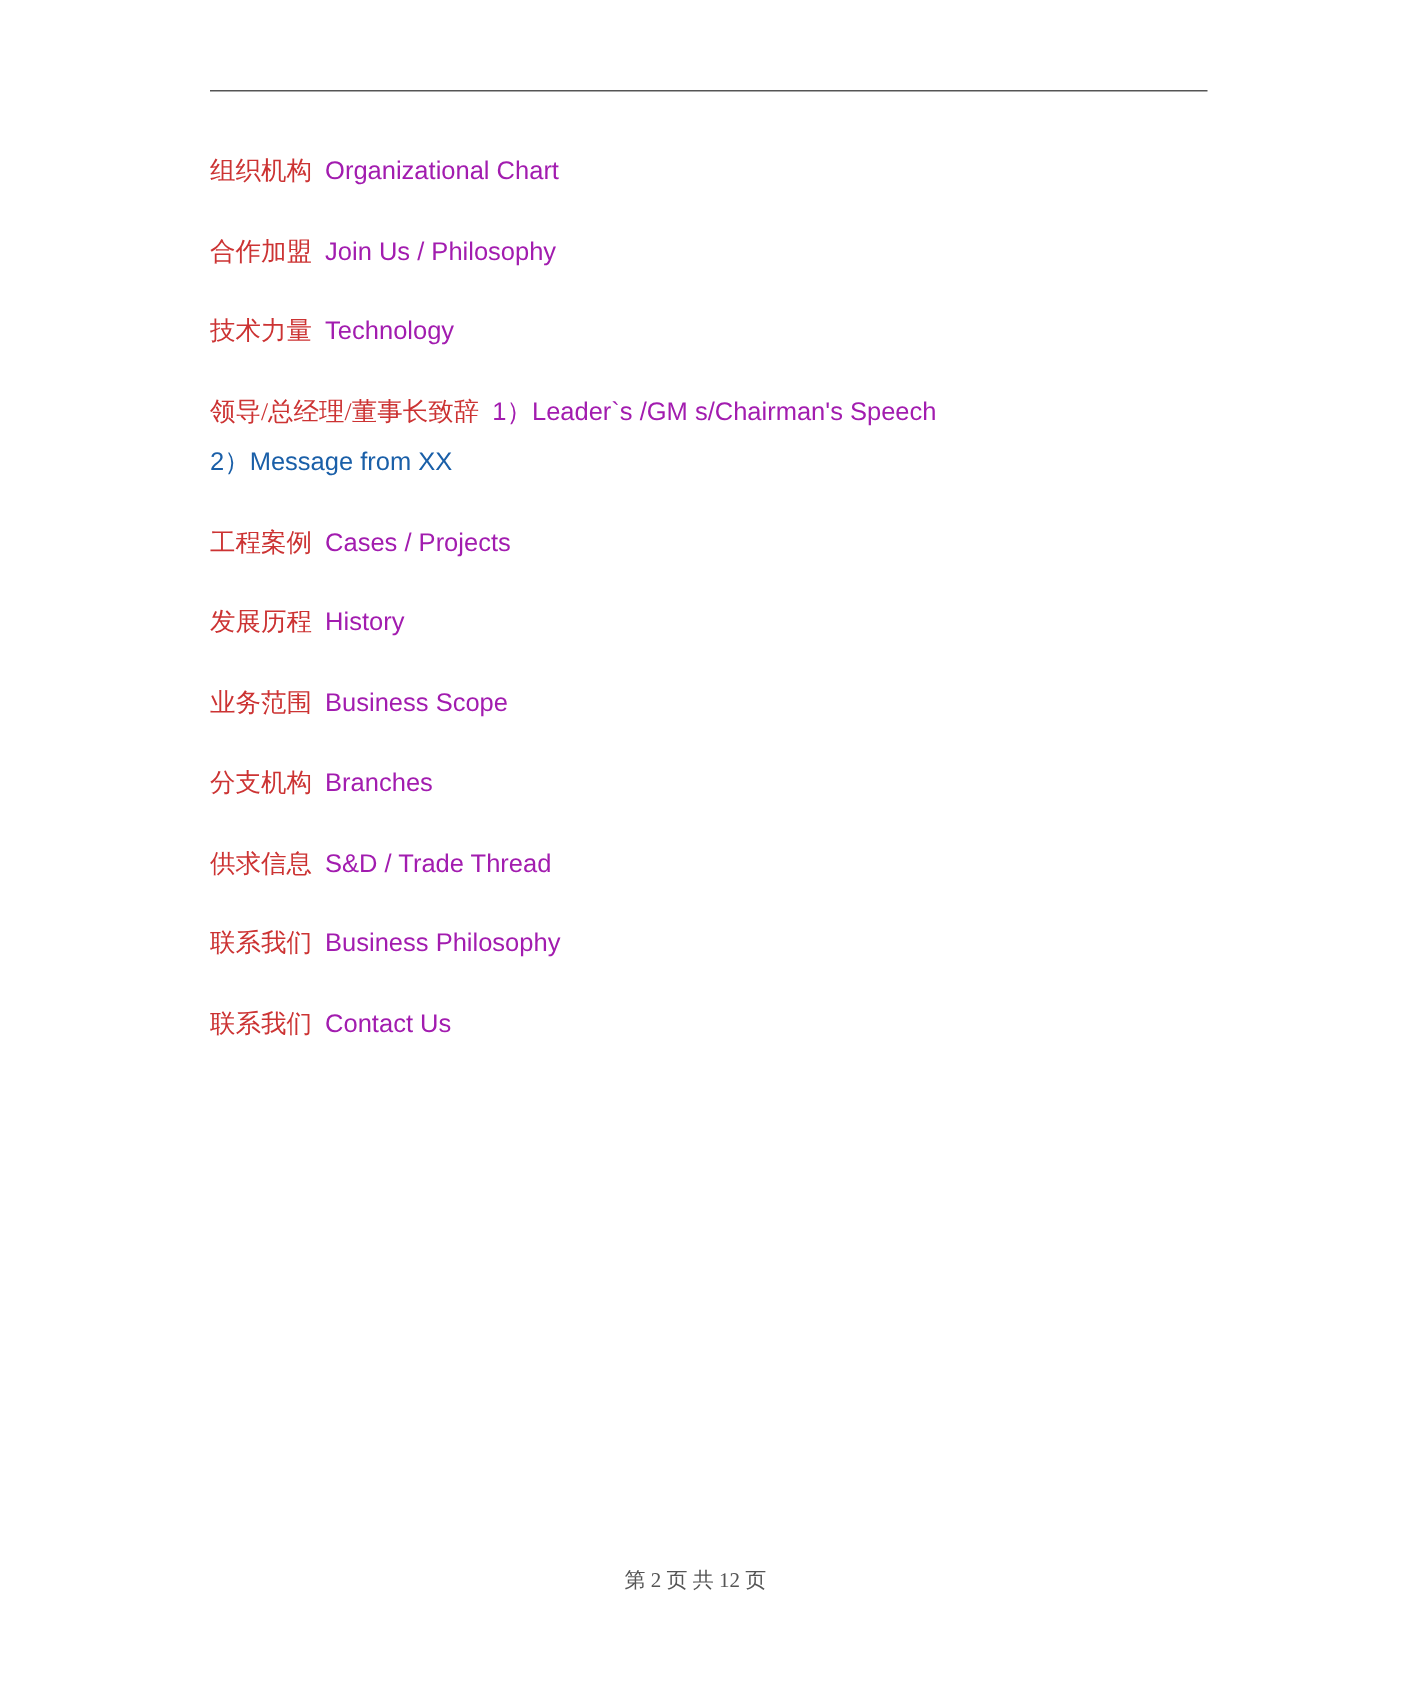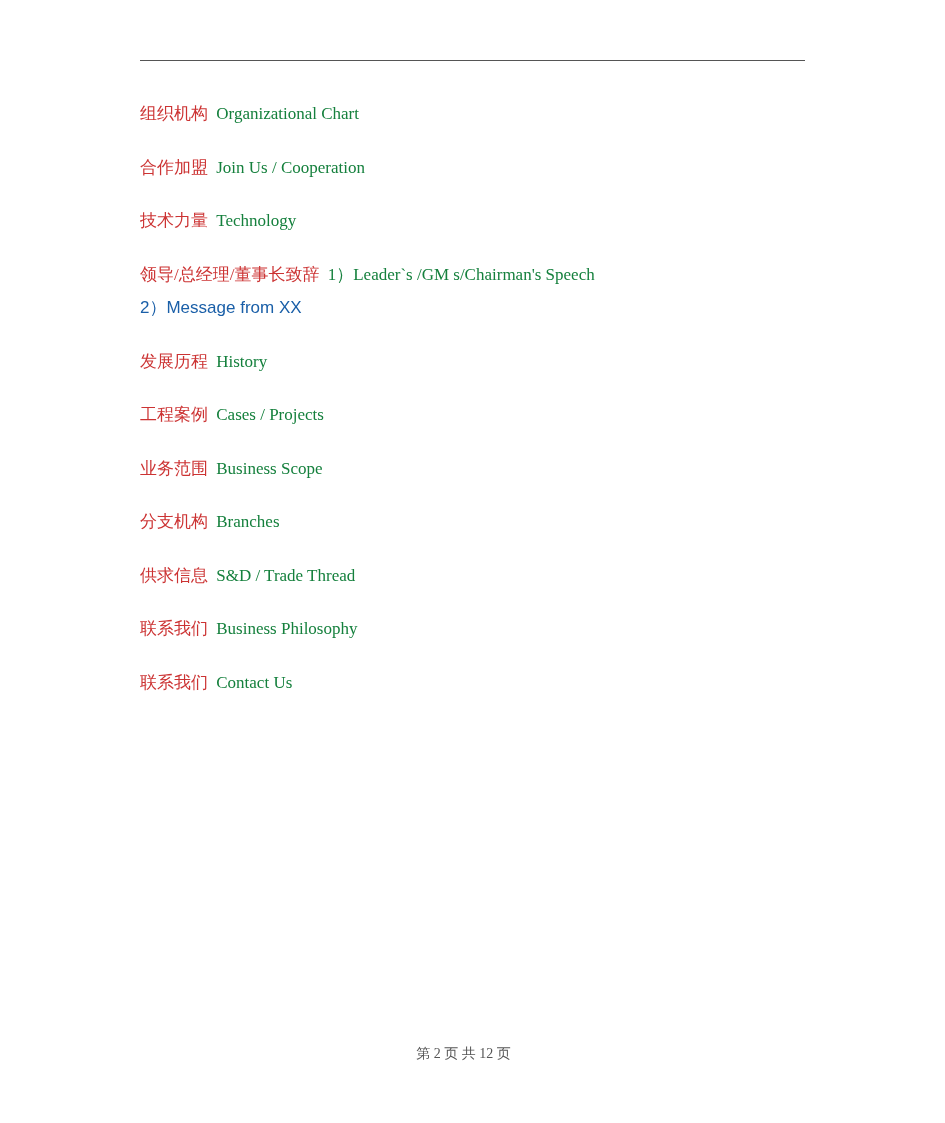--- a/index.html
+++ b/index.html
@@ -44,22 +44,22 @@
     }
 
     .menu-item .chinese {
       color: #cc3333;
       font-family: "SimSun", "宋体", serif;
       font-size: 17px;
       margin-top: 48px;
     }
 
     .menu-item .english {
-      color: #15803d;
-      font-family: Liberation Serif, serif;
+      color: #a21caf;
+      font-family: Liberation Sans, sans-serif;
       font-size: 17px;
       margin-left: 4px;
     }
 
     .menu-item .sub-item {
       display: block;
       margin-top: 8px;
       margin-bottom: 0;
       color: #1a5fa8;
       font-family: Liberation Sans, sans-serif;
@@ -79,25 +79,25 @@
     }
   </style>
 </head>
 <body>
 
 <div class="page-container">
   <hr class="top-divider">
 
   <ul class="menu-list" id="menu-list">
   <li class="menu-item"><span class="chinese">组织机构</span><span class="english"> Organizational  Chart</span></li>
-      <li class="menu-item"><span class="chinese">合作加盟</span><span class="english"> Join Us  /   Cooperation</span></li>
+      <li class="menu-item"><span class="chinese">合作加盟</span><span class="english"> Join Us  /   Philosophy</span></li>
       <li class="menu-item"><span class="chinese">技术力量</span><span class="english"> Technology</span></li>
       <li class="menu-item"><span class="chinese">领导/总经理/董事长致辞</span><span class="english"> 1）Leader`s /GM  s/Chairman's  Speech</span><span class="sub-item">2）Message from  XX</span></li>
+      <li class="menu-item"><span class="chinese">工程案例</span><span class="english"> Cases  /  Projects</span></li>
       <li class="menu-item"><span class="chinese">发展历程</span><span class="english"> History</span></li>
-      <li class="menu-item"><span class="chinese">工程案例</span><span class="english"> Cases  /  Projects</span></li>
       <li class="menu-item"><span class="chinese">业务范围</span><span class="english"> Business  Scope</span></li>
       <li class="menu-item"><span class="chinese">分支机构</span><span class="english"> Branches</span></li>
       <li class="menu-item"><span class="chinese">供求信息</span><span class="english"> S&amp;D     /      Trade  Thread</span></li>
       <li class="menu-item"><span class="chinese">联系我们</span><span class="english"> Business  Philosophy</span></li>
       <li class="menu-item"><span class="chinese">联系我们</span><span class="english"> Contact  Us</span></li>
     </ul>
 
   <div class="page-footer">
     <span>第 2 页 共 12 页</span>
   </div>

